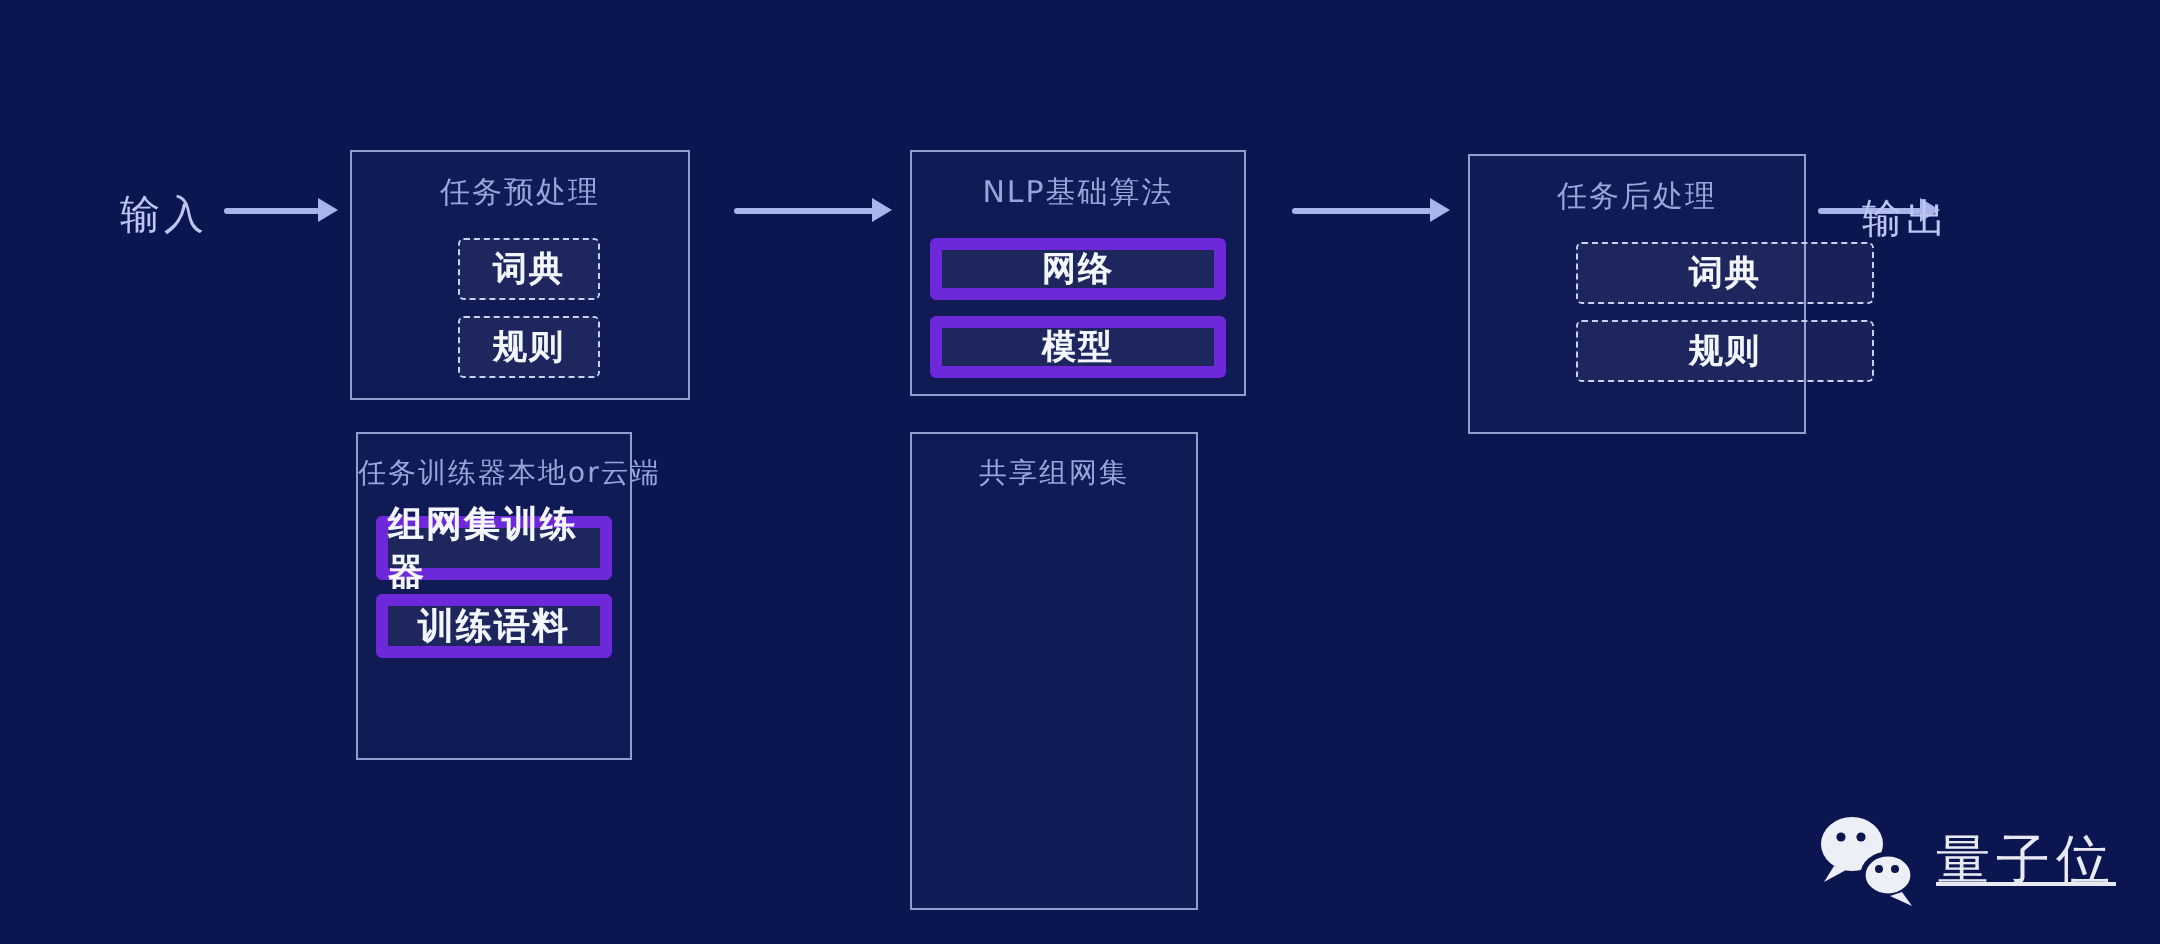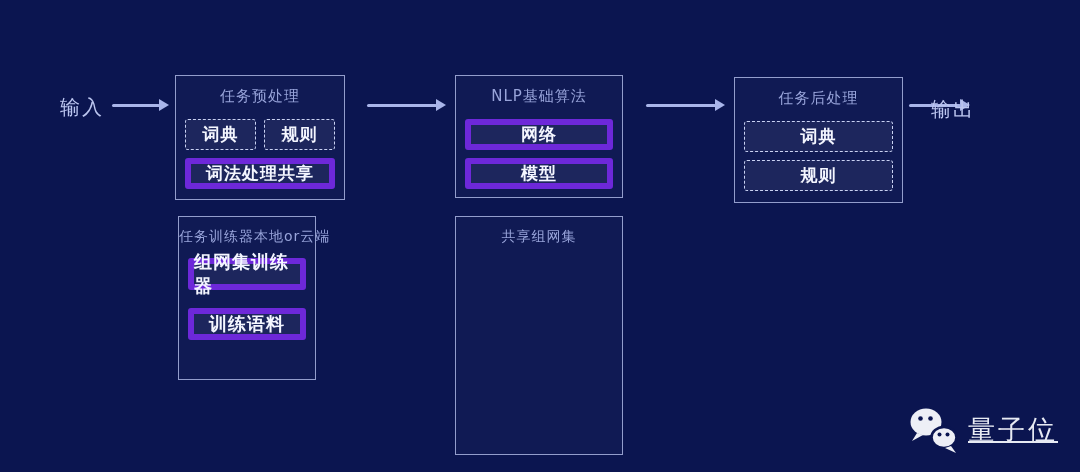--- a/index.html
+++ b/index.html
@@ -45,62 +45,62 @@
 
   
   .stage {
     position: absolute;
     box-sizing: border-box;
     border: 1px solid rgba(170, 181, 226, 0.85);
     background: rgba(255, 255, 255, 0.025);
   }
   #stage-pre     { left: 175px; top: 75px;  width: 170px; height: 125px; }
   #stage-nlp     { left: 455px; top: 75px;  width: 168px; height: 123px; }
-  #stage-post    { left: 734px; top: 77px;  width: 169px; height: 126px; }
+  #stage-post    { left: 734px; top: 77px;  width: 169px; height: 140px; }
   #panel-trainer { left: 178px; top: 216px; width: 138px; height: 164px; }
-  #panel-nets    { left: 455px; top: 216px; width: 168px; height: 239px; }
+  #panel-nets    { left: 455px; top: 216px; width: 144px; height: 239px; }
 
   .stage-title {
     margin-top: 11px;
     text-align: center;
     font-size: 15px;
     color: #98a4da;
     letter-spacing: 1px;
     white-space: nowrap;
   }
   .panel-title { font-size: 14px; }
 
   .stage-body {
     position: absolute;
     left: 9px; right: 9px; top: 43px;
     display: flex;
     flex-wrap: wrap;
     gap: 8px 8px;
     align-content: flex-start;
   }
-  .panel-body { top: 41px; gap: 18px; }
+  .panel-body { top: 41px; gap: 7px; }
 
   .item {
     box-sizing: border-box;
     height: 31px;
     border-radius: 3px;
     display: flex;
     align-items: center;
     justify-content: center;
     color: #f4f6ff;
     font-size: 17px;
     font-weight: 700;
     background: rgba(255, 255, 255, 0.055);
     letter-spacing: 1px;
     flex: 0 0 100%;
   }
   .panel-body .item { height: 32px; font-size: 18px; }
   .item.half  { flex: 0 0 calc(50% - 4px); }
   .item.solid  { border: 6px solid #6d28d9; }
-  .item.dashed { border: 1px dashed #c9d1f2; }
+  .item.dashed { border: 1px dashed #c9d1f2; margin-left: 44px; }
   .item.dots { letter-spacing: 5px; font-size: 20px; }
 
   
   .brand {
     position: absolute;
     right: 22px; bottom: 16px;
     display: flex;
     align-items: center;
     gap: 9px;
   }
@@ -118,21 +118,20 @@
 <div class="canvas">
 
   <span class="io-label" id="label-input">输入</span>
   <div class="arrow" id="arrow-input"></div>
 
   <section class="stage" id="stage-pre">
     <div class="stage-title">任务预处理</div>
     <div class="stage-body">
       <div class="item dashed half">词典</div>
       <div class="item dashed half">规则</div>
-      <div class="item solid">词法处理共享</div>
     </div>
   </section>
 
   <div class="arrow" id="arrow-1"></div>
 
   <section class="stage" id="stage-nlp">
     <div class="stage-title">NLP基础算法</div>
     <div class="stage-body">
       <div class="item solid">网络</div>
       <div class="item solid">模型</div>

